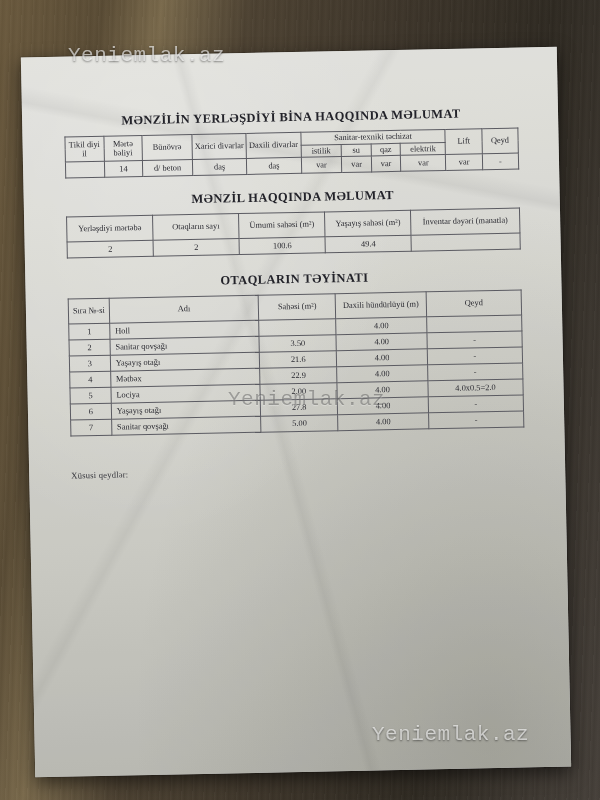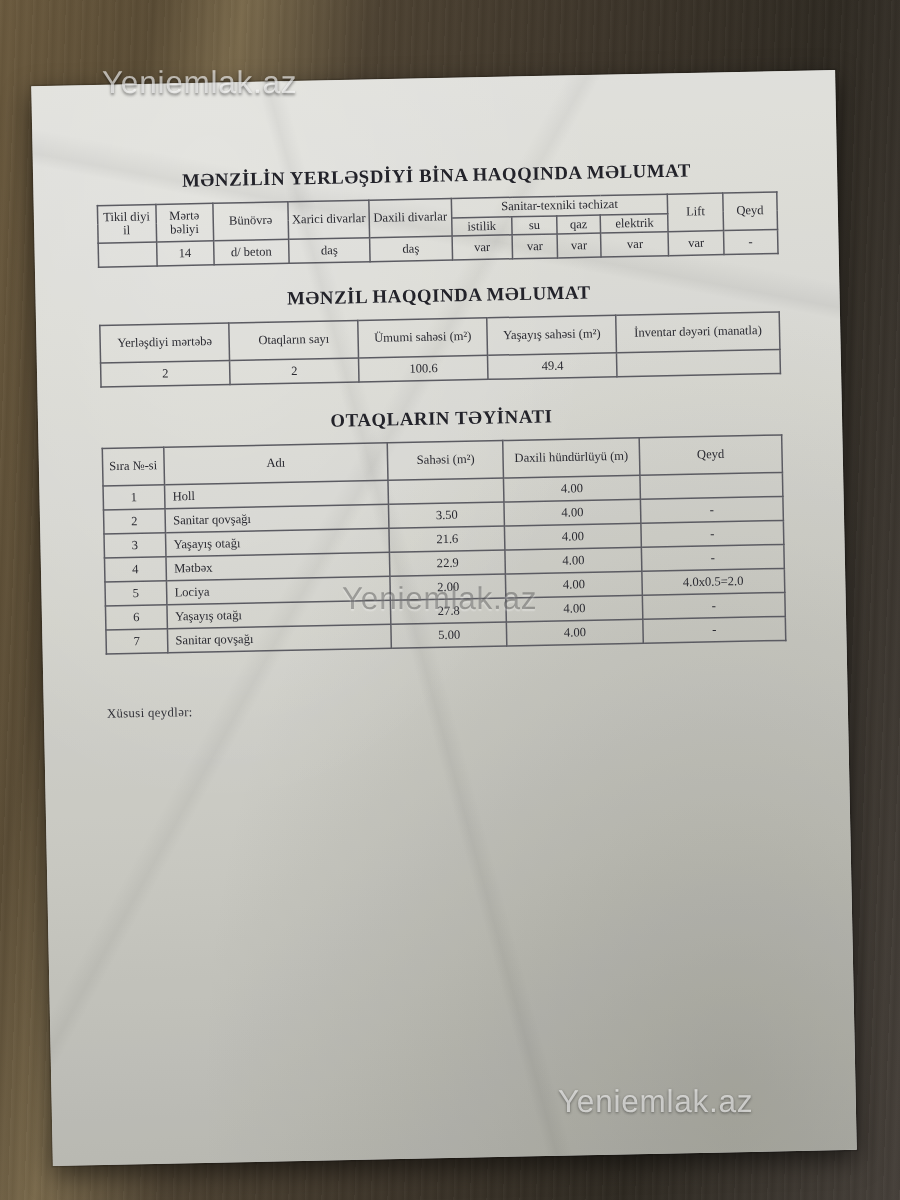--- a/index.html
+++ b/index.html
@@ -94,21 +94,21 @@
   
   .rooms col.c1{width:9%}
   .rooms col.c2{width:33%}
   .rooms col.c3{width:17%}
   .rooms col.c4{width:20%}
   .rooms col.c5{width:21%}
   
   .wm{
     position:absolute;
     color:rgba(255,255,255,.62);
-    font-family:Liberation Sans, sans-serif;
+    font-family:Liberation Mono, monospace;
     font-size:21px;
     letter-spacing:.5px;
     text-shadow:0 1px 2px rgba(0,0,0,.45);
     pointer-events:none;
     z-index:9;
     white-space:nowrap;
   }
   #wm1{left:68px;top:44px;}
   #wm2{left:228px;top:388px;color:rgba(70,70,70,.42);text-shadow:0 1px 1px rgba(255,255,255,.3);}
   #wm3{left:372px;top:723px;}

